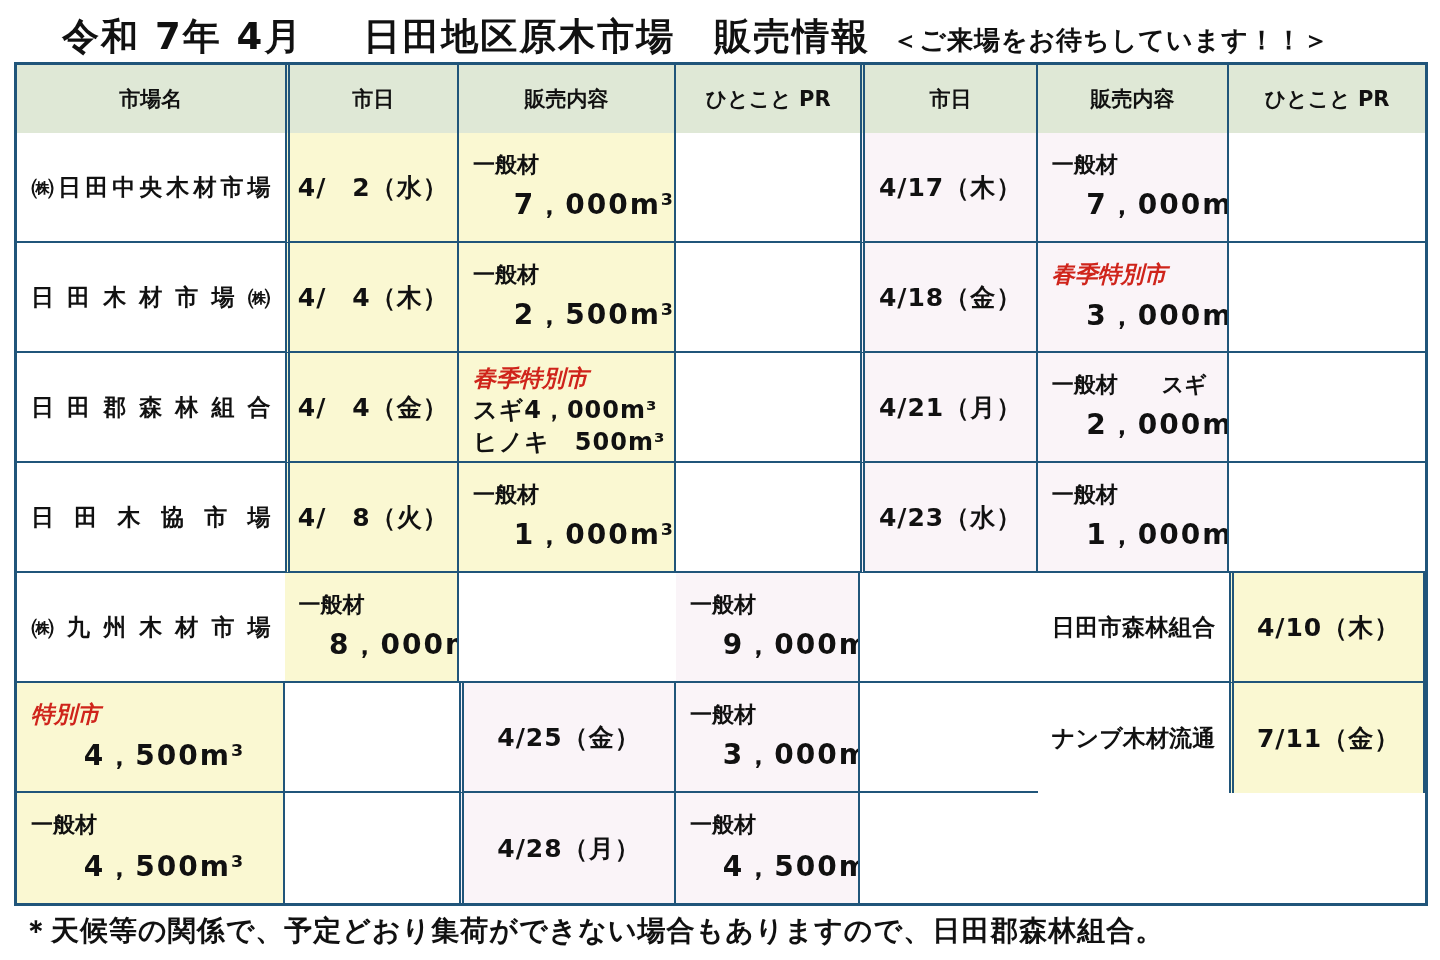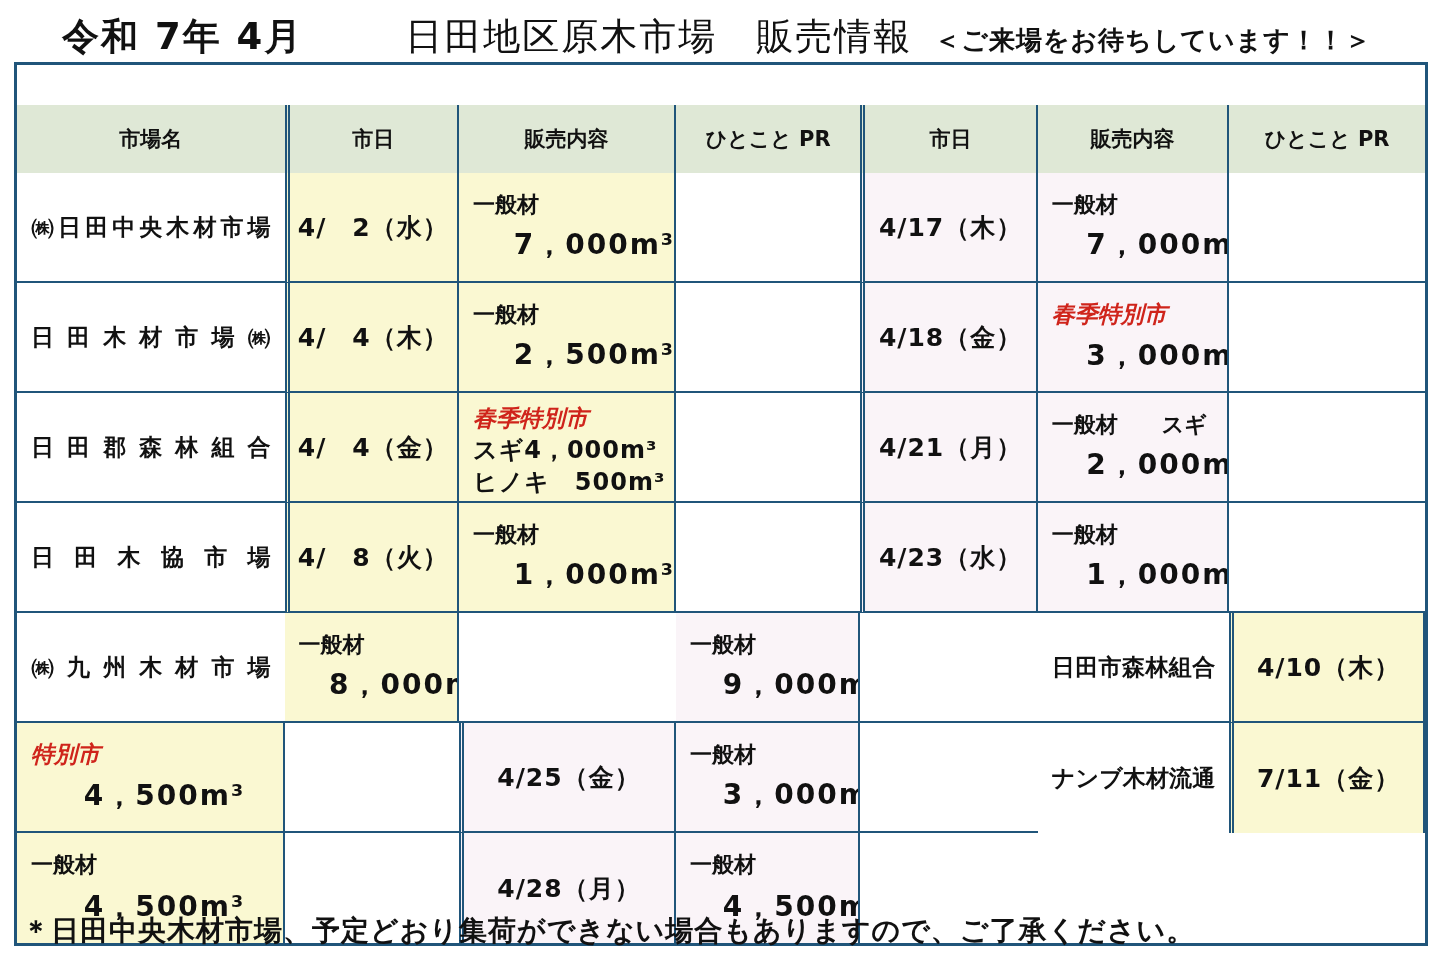--- a/index.html
+++ b/index.html
@@ -12,37 +12,37 @@
   }
   *{box-sizing:border-box;margin:0;padding:0;}
   html,body{width:1440px;height:960px;background:#fff;
     font-family:"DejaVu Sans","Liberation Sans",sans-serif;color:var(--ink);}
   .page{position:relative;width:1440px;height:960px;overflow:hidden;background:#fff;}
 
   
   .title-bar{position:absolute;left:62px;top:12px;width:1370px;
     display:flex;align-items:baseline;white-space:nowrap;}
   .title-era{font-size:37px;font-weight:bold;letter-spacing:2px;}
-  .title-main{font-size:37px;font-weight:normal;letter-spacing:2px;margin-left:102px;}
+  .title-main{font-size:37px;font-weight:bold;letter-spacing:2px;margin-left:60px;}
   .title-welcome{font-size:26px;font-weight:bold;margin-left:22px;letter-spacing:1px;}
 
   
   .sheet{position:absolute;left:14px;top:62px;width:1414px;
     border:3px solid var(--border);background:#fff;}
   .grid{display:grid;width:100%;
     grid-template-columns:19% 12.4% 15.4% 13.1% 12.6% 13.6% 13.9%;}
   .cell{border-right:2px solid var(--border);border-bottom:2px solid var(--border);
     display:flex;flex-direction:column;justify-content:center;overflow:hidden;}
   .cell.no-r{border-right:none;}
   .cell.divider{border-left:5px double var(--border);}
   .grid > .cell:nth-last-child(-n+7){border-bottom:none;}
 
   
   .h-cell{height:68px;background:var(--green);align-items:center;justify-content:center;
-    border-bottom:3px solid var(--border);margin-top:40px;}
+    border-bottom:3px solid var(--border);}
   .h-cell span{font-size:21px;font-weight:bold;}
 
   
   .b-cell{height:110px;}
   .c-market{background:#fff;padding:0 14px;}
   .market-name{font-size:23px;font-weight:bold;text-align:justify;
     text-align-last:justify;width:100%;}
   .c-date{align-items:center;}
   .market-date{font-size:25px;font-weight:bold;letter-spacing:1px;white-space:nowrap;}
   .yellow{background:var(--yellow);}
@@ -220,15 +220,15 @@
           <div class="market-date">4/28（月）</div>
         </div>
         <div class="cell b-cell c-content pink">
           <div class="mat-label">一般材</div>
           <div class="vol-line">4，500m³</div>
         </div>
         <div class="cell b-cell c-pr no-r"></div>
       </div>
   </div>
 
-  <div class="footer-note">＊日田中央木材市場、予定どおり集荷ができない場合もありますので、ご了承ください。</div>
+  <div class="footer-note">＊天候等の関係で、予定どおり集荷ができない場合もありますので、日田郡森林組合。</div>
 
 </div>
 
 </body></html>

